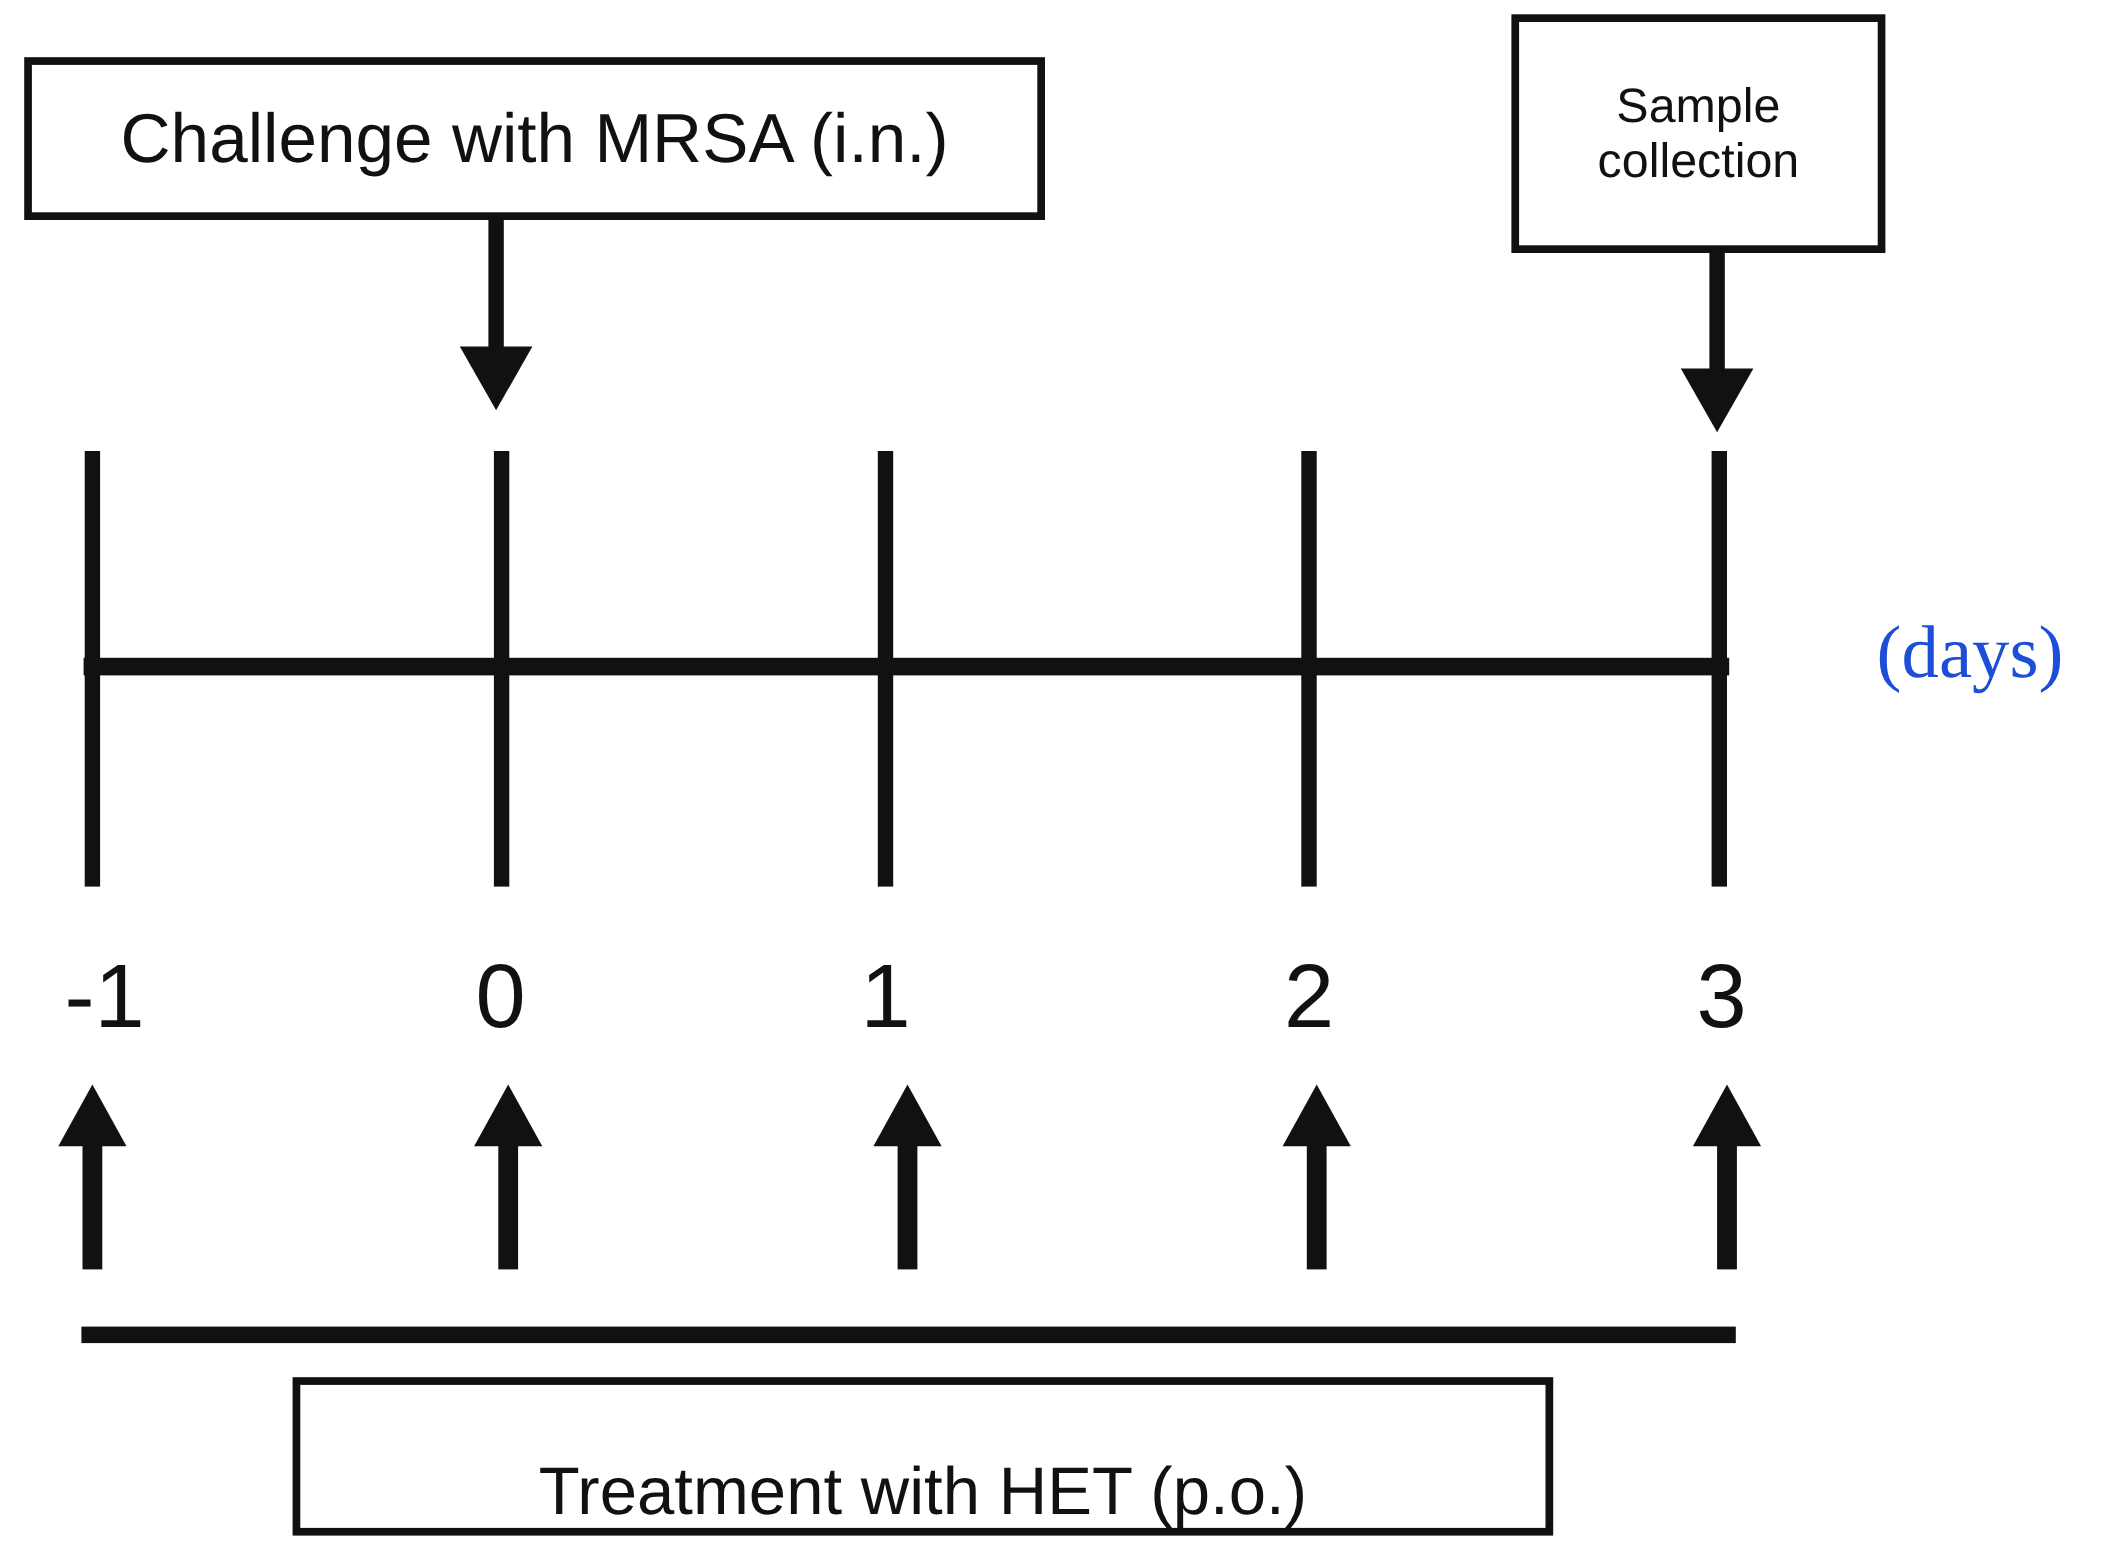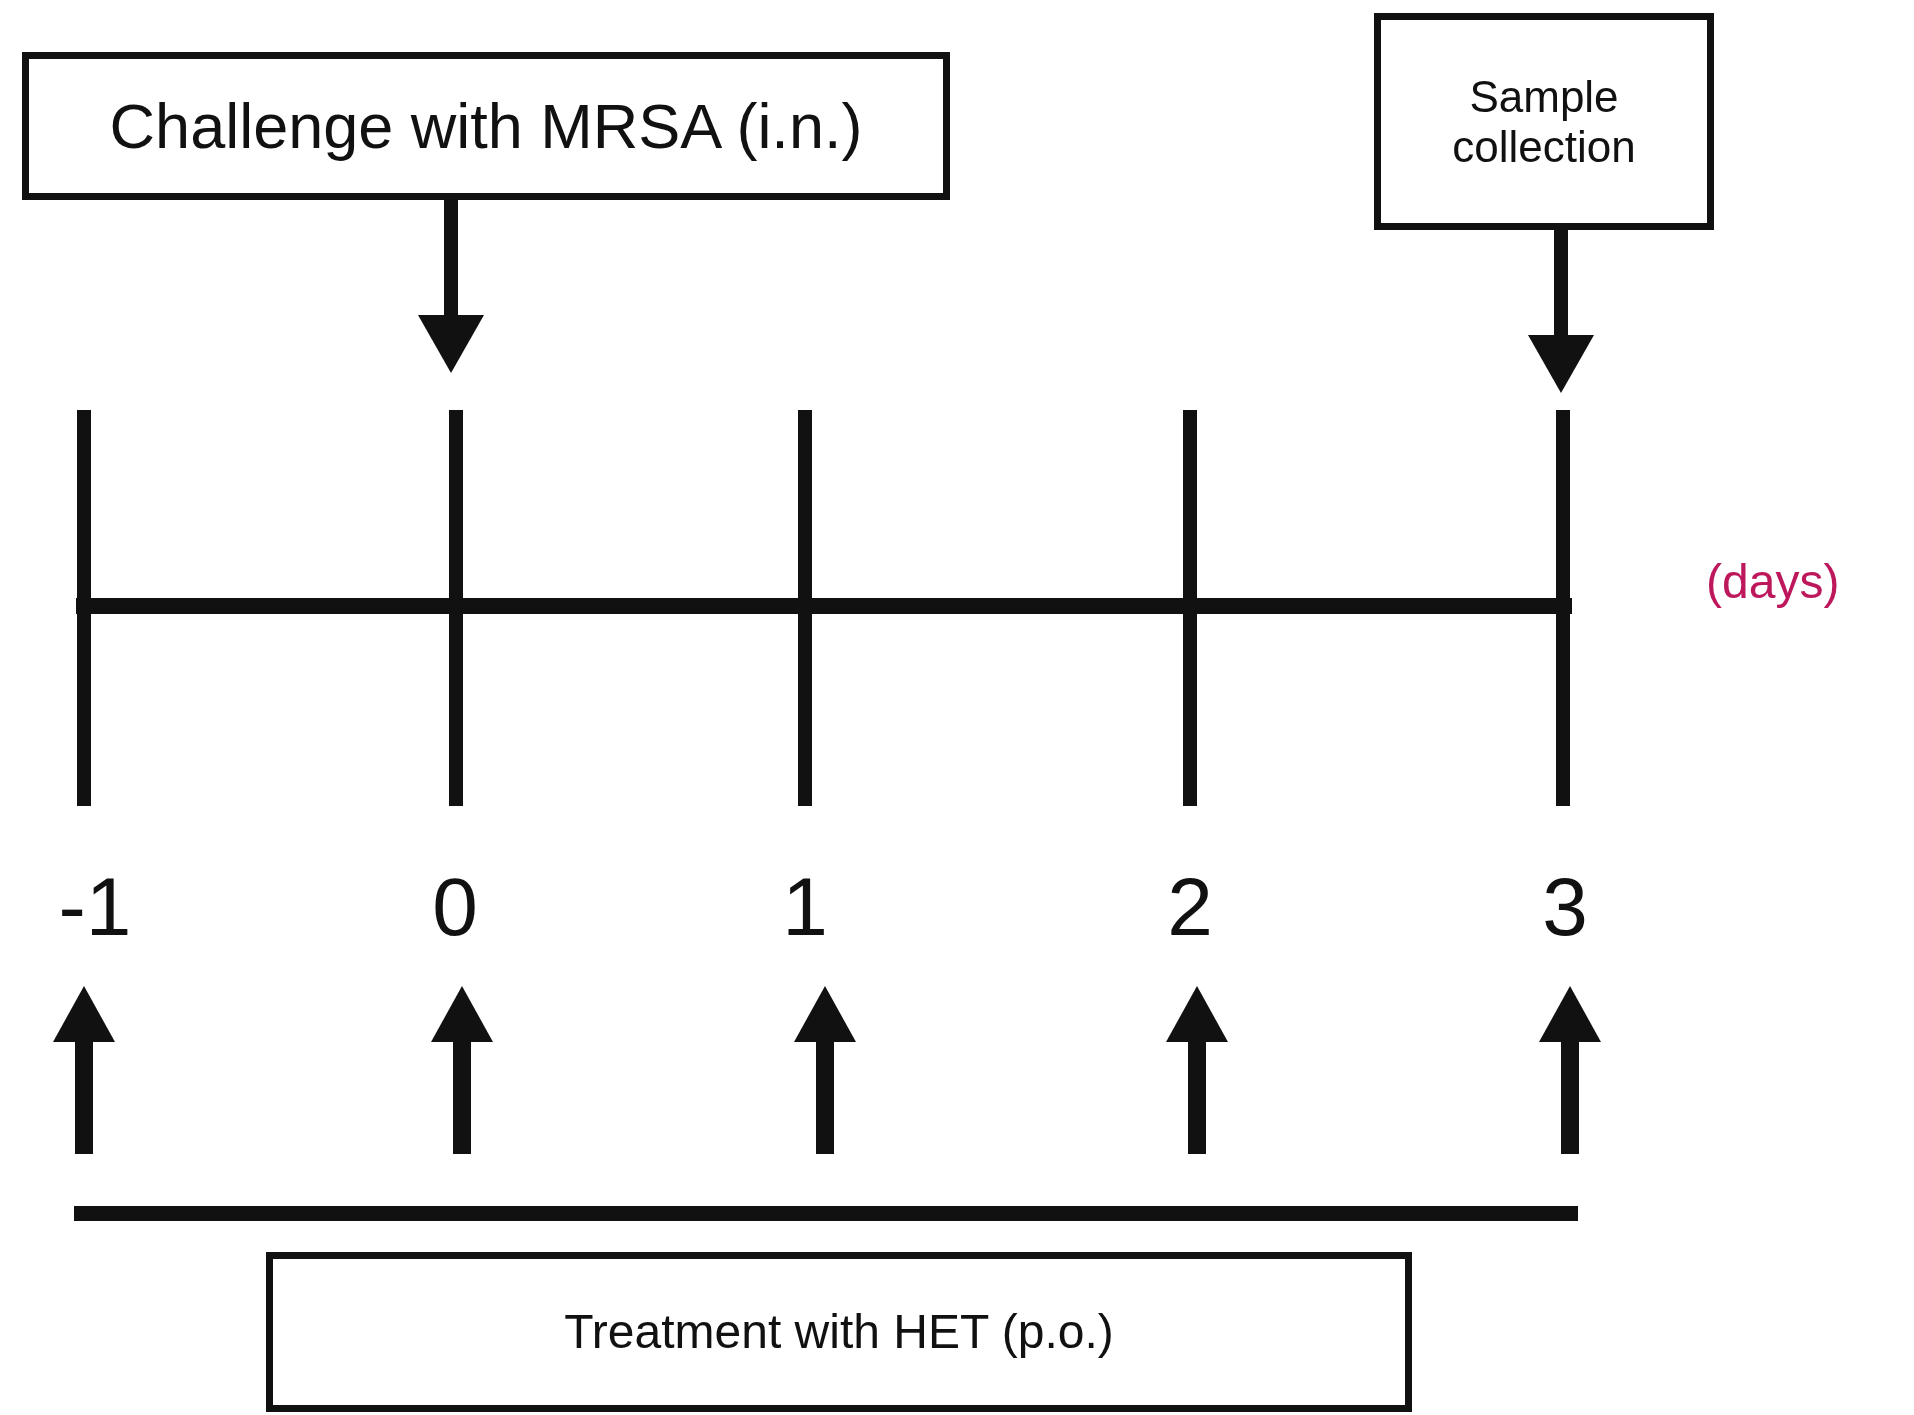--- a/index.html
+++ b/index.html
@@ -42,22 +42,23 @@
     top: 13px;
     width: 340px;
     height: 217px;
     font-size: 44px;
     padding: 0 10px;
   }
   #treatment-box {
     left: 266px;
     top: 1252px;
     width: 1146px;
-    height: 160px;
-    font-size: 48px;
+    height: 144px;
+    font-size: 61px;
+    align-items: flex-end;
   }
   .callout .ital {
   }
   .twoline {
     display: block;
   }
 
   
   .down-arrow {
     position: absolute;
@@ -119,24 +120,25 @@
     margin-left: -70px;
     text-align: center;
     font-size: 82px;
     line-height: 1;
     color: #111111;
   }
   #days-unit {
     position: absolute;
     left: 1706px;
     top: 558px;
-    font-size: 48px;
+    font-size: 68px;
     line-height: 1;
-    color: #be185d;
+    color: #1d4ed8;
     white-space: nowrap;
+    font-family: Liberation Serif, serif;
   }
 
   
   .up-arrow {
     position: absolute;
     top: 986px;
     width: 62px;
     margin-left: -31px;
     height: 168px;
   }

